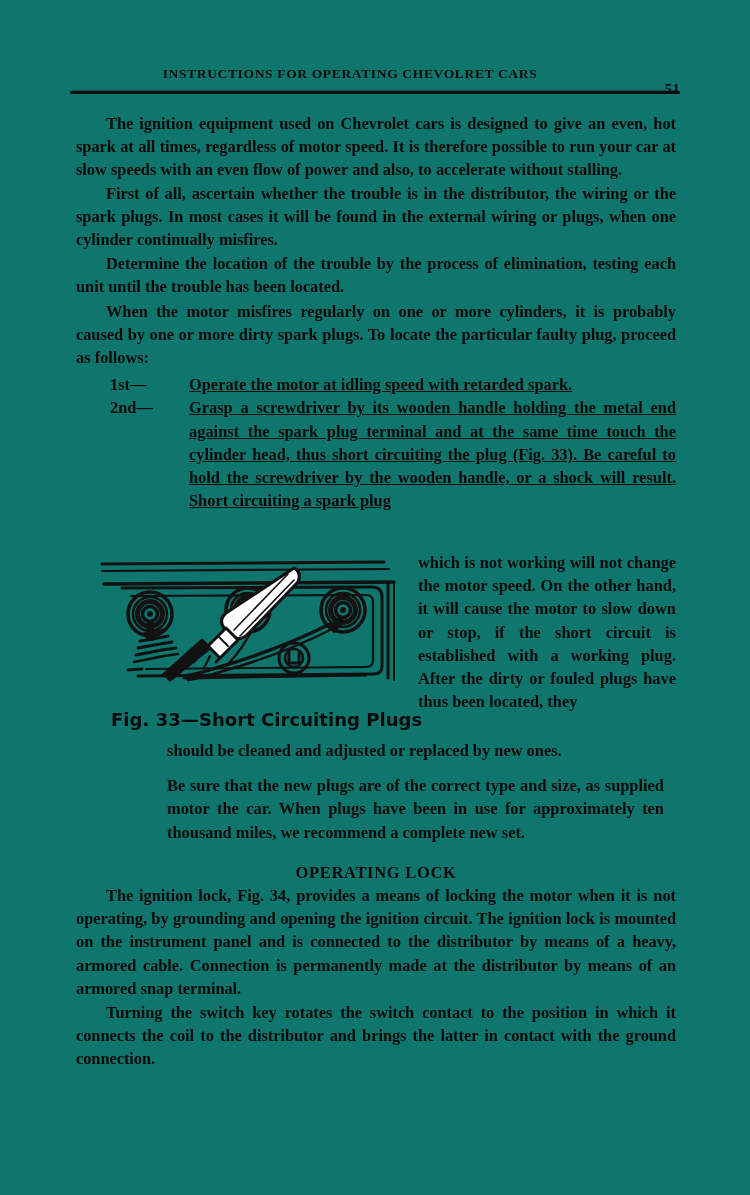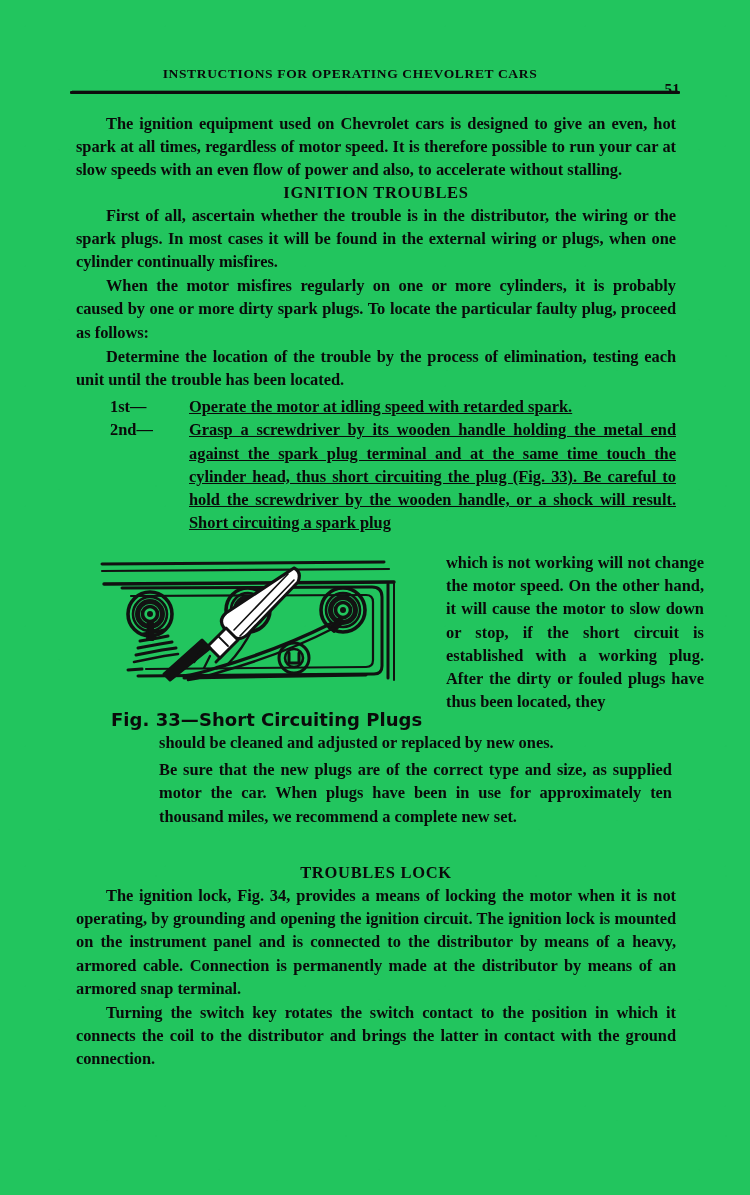--- a/index.html
+++ b/index.html
@@ -14,21 +14,21 @@
     position: relative;
     overflow: hidden;
     font-family: "Liberation Serif", "DejaVu Serif", serif;
     color: #0a0a0a;
     -webkit-font-smoothing: none;
   }
 
   .page {
     position: absolute;
     inset: 0;
-    background: #22c55e;
+    background: #0f766e;
   }
 
   
   .running-head {
     position: absolute;
     left: 70px;
     top: 66px;
     width: 610px;
     height: 22px;
   }
@@ -148,35 +148,34 @@
   .wrap-right {
     position: absolute;
     left: 418px;
     top: 551px;
     width: 258px;
     font-size: 16.4px;
     line-height: 23.2px;
     font-weight: bold;
     text-align: justify;
     text-align-last: left;
-    margin-left: 28px;
   }
 
   .after-figure {
     position: absolute;
     left: 155px;
     top: 727px;
     width: 521px;
     font-size: 16.4px;
     line-height: 23.2px;
     font-weight: bold;
     text-align: justify;
     text-align-last: left;
   }
-  .after-figure p { margin: 4px; }
+  .after-figure p { margin: 12px; }
 
   .lower-block {
     position: absolute;
     left: 76px;
     top: 862px;
     width: 600px;
   }
 
   
   .scan-tone {
@@ -200,27 +199,26 @@
   <div class="running-head">
     <div class="running-head-title">INSTRUCTIONS FOR OPERATING CHEVOLRET CARS</div>
     <div class="running-head-folio">51</div>
   </div>
   <div class="head-rule"></div>
 
   <div class="column">
 
     <p class="para indent">The ignition equipment used on Chevrolet cars is designed to give an even, hot spark at all times, regardless of motor speed.  It is therefore possible to run your car at slow speeds with an even flow of power and also, to accelerate without stalling.</p>
 
-    <h2 class="section-head head-space-before head-space-after">IGNITION TROUBLES</h2>
 
     <p class="para indent">First of all, ascertain whether the trouble is in the distributor, the wiring or the spark plugs.  In most cases it will be found in the external wiring or plugs, when one cylinder continually misfires.</p>
 
+    <p class="para indent gap-s">Determine the location of the trouble by the process of elimination, testing each unit until the trouble has been located.</p>
+
     <p class="para indent gap-s">When the motor misfires regularly on one or more cylinders, it is probably caused by one or more dirty spark plugs.   To locate the particular faulty plug, proceed as follows:</p>
-
-    <p class="para indent gap-s">Determine the location of the trouble by the process of elimination, testing each unit until the trouble has been located.</p>
 
     <div class="steps">
       <div class="step">
         <span class="marker">1st—</span><span>Operate the motor at idling speed with retarded spark.</span>
       </div>
       <div class="step">
         <span class="marker">2nd—</span><span>Grasp a screwdriver by its wooden handle holding the metal end against the spark plug terminal and at the same time touch the cylinder head, thus short circuiting the plug (Fig. 33).  Be careful to hold the screwdriver by the wooden handle, or a shock will result. Short circuiting a spark plug</span>
       </div>
     </div>
   </div>
@@ -303,21 +301,21 @@
   <div class="fig-caption">Fig. 33—Short Circuiting Plugs</div>
 
   <div class="wrap-right">which is not working will not change the motor speed.  On the other hand, it will cause the motor to slow down or stop, if the short circuit is established with a working plug. After the dirty or fouled plugs have thus been located, they</div>
 
   <div class="after-figure">
     <p>should be cleaned and adjusted or replaced by new ones.</p>
     <p>Be sure that the new plugs are of the correct type and size, as supplied motor the car.  When plugs have been in use for approximately ten thousand miles, we recommend a complete new set.</p>
   </div>
 
   <div class="lower-block">
-    <h2 class="section-head head-space-after">TROUBLES LOCK</h2>
+    <h2 class="section-head head-space-after">OPERATING LOCK</h2>
 
     <p class="para indent">The ignition lock, Fig. 34, provides a means of locking the motor when it is not operating, by grounding and opening the ignition circuit.   The ignition lock is mounted on the instrument panel and is connected to the distributor by means of a heavy, armored cable.   Connection is permanently made at the distributor by means of an armored snap terminal.</p>
 
     <p class="para indent gap-s">Turning the switch key rotates the switch contact to the position in which it connects the coil to the distributor and brings the latter in contact with the ground connection.</p>
   </div>
 
   <div class="scan-tone"></div>
 </div>
 
 </body></html>

